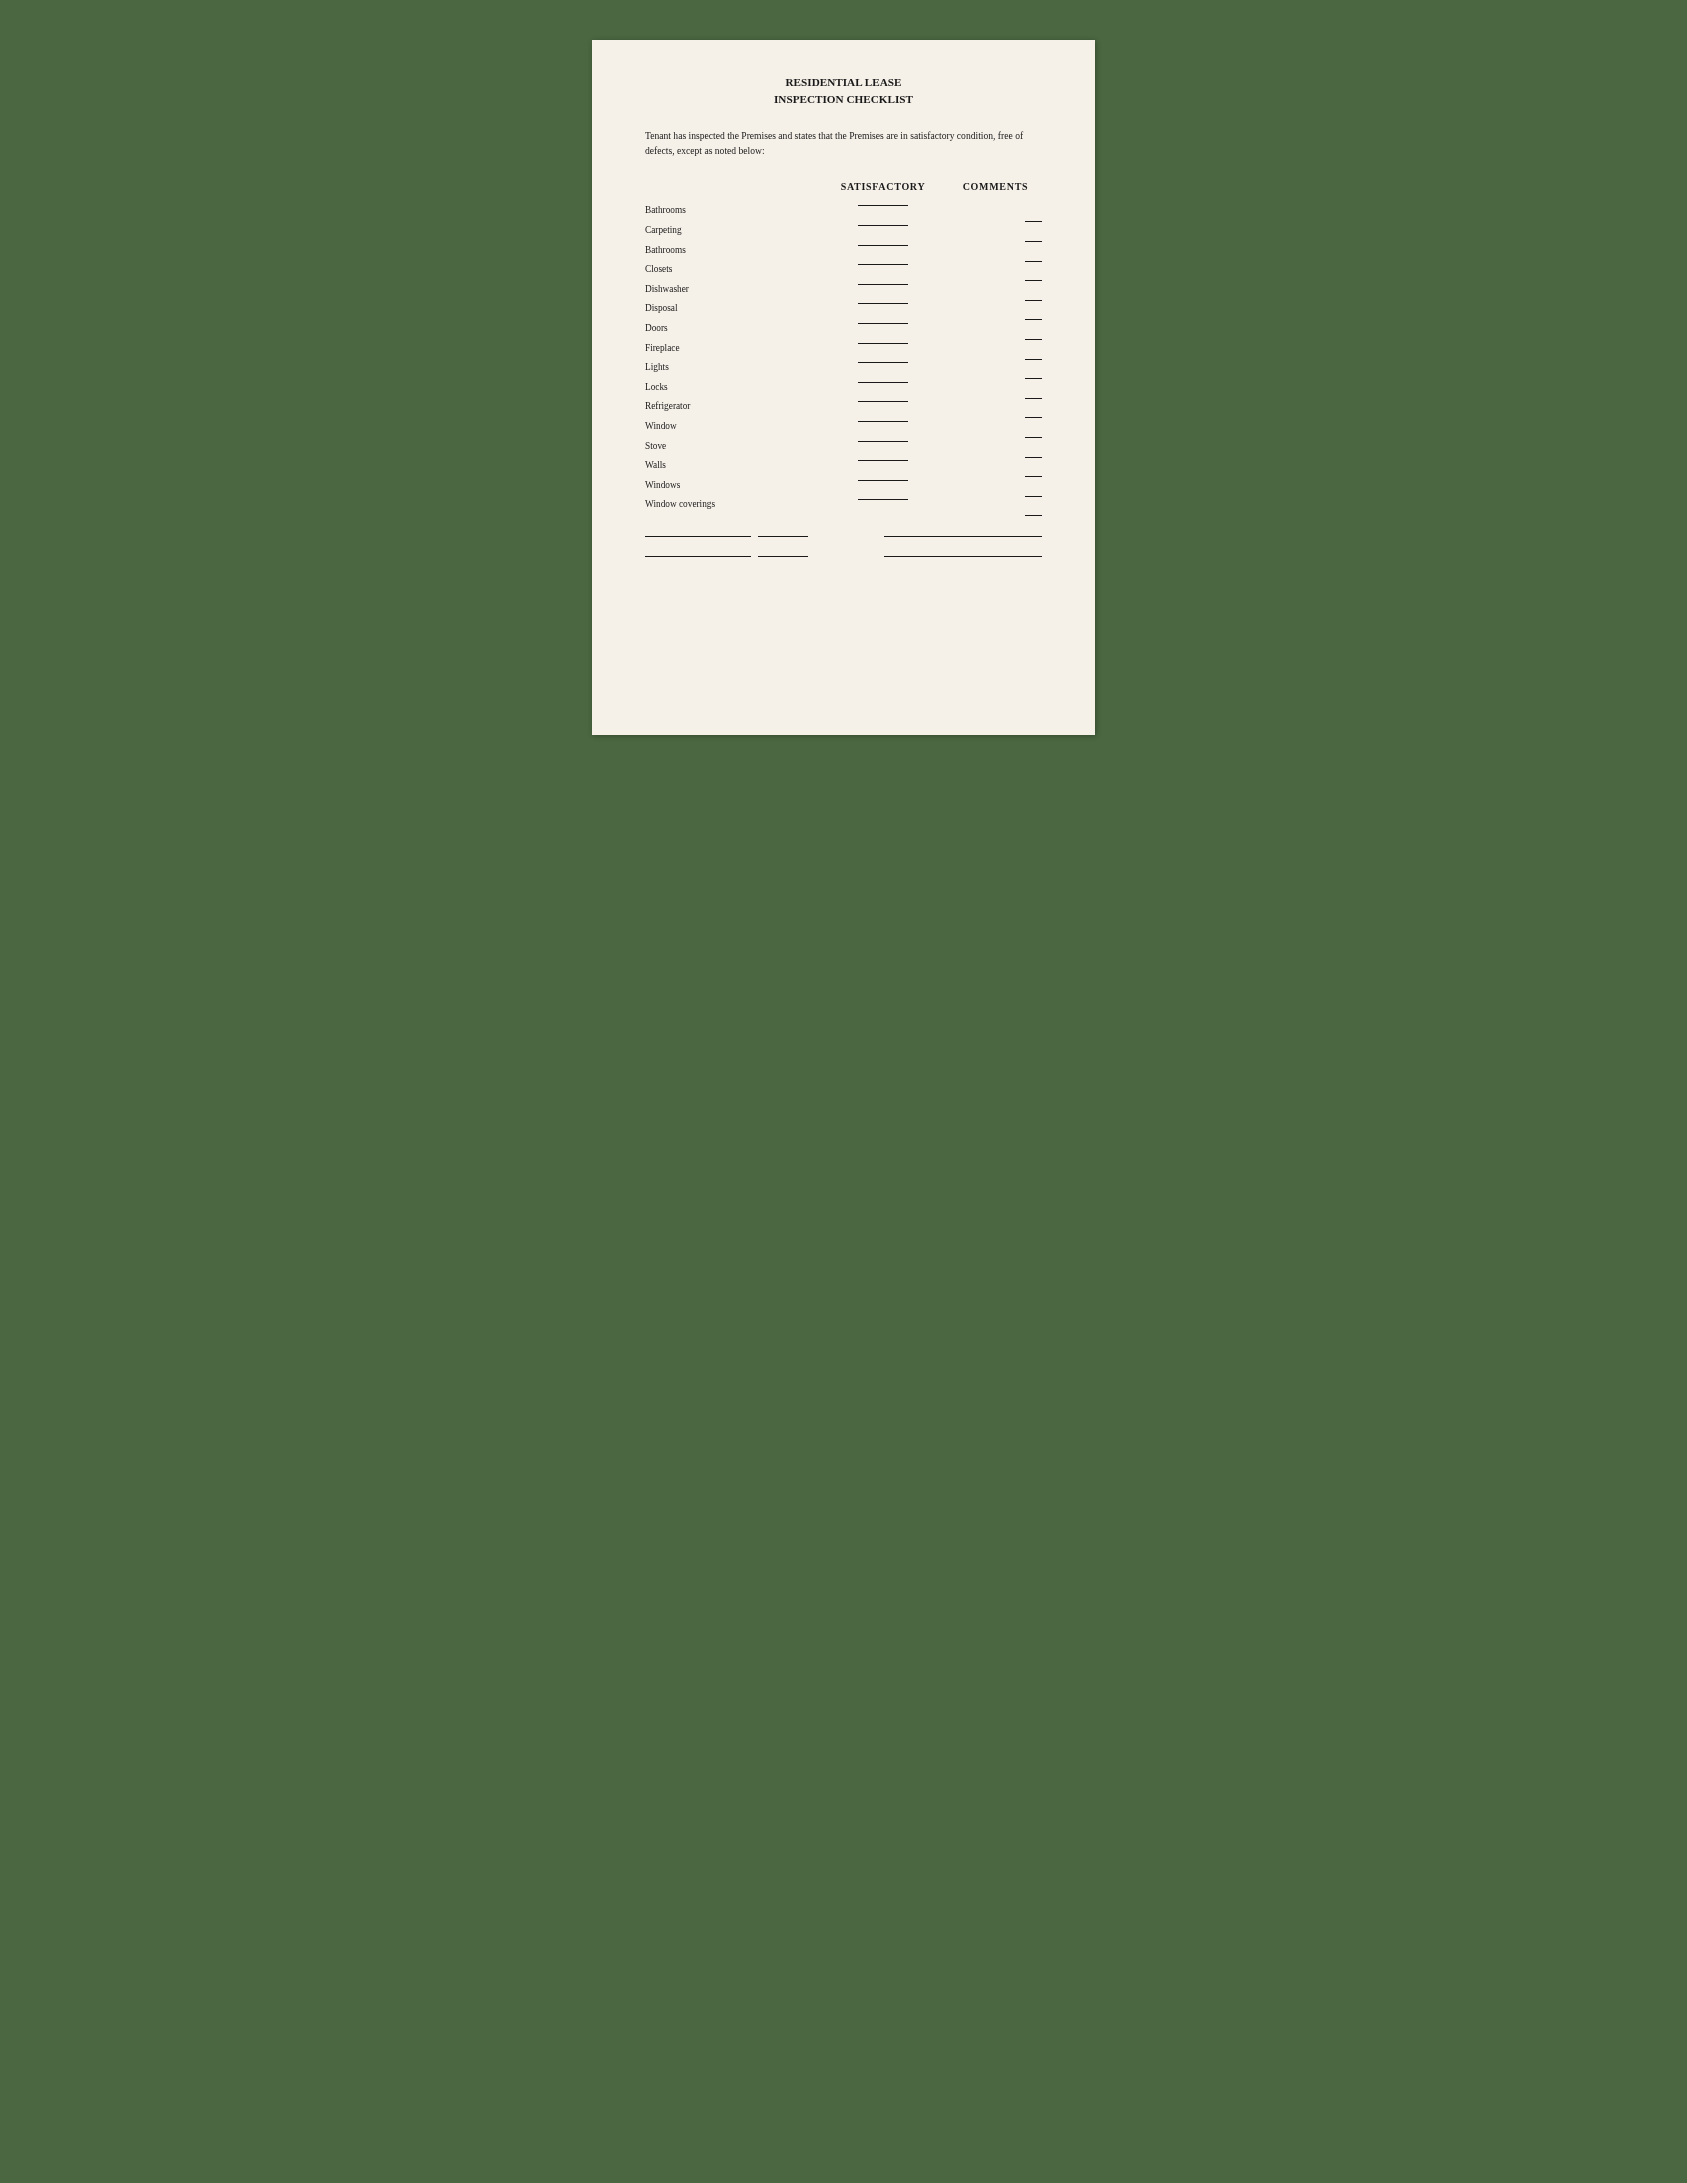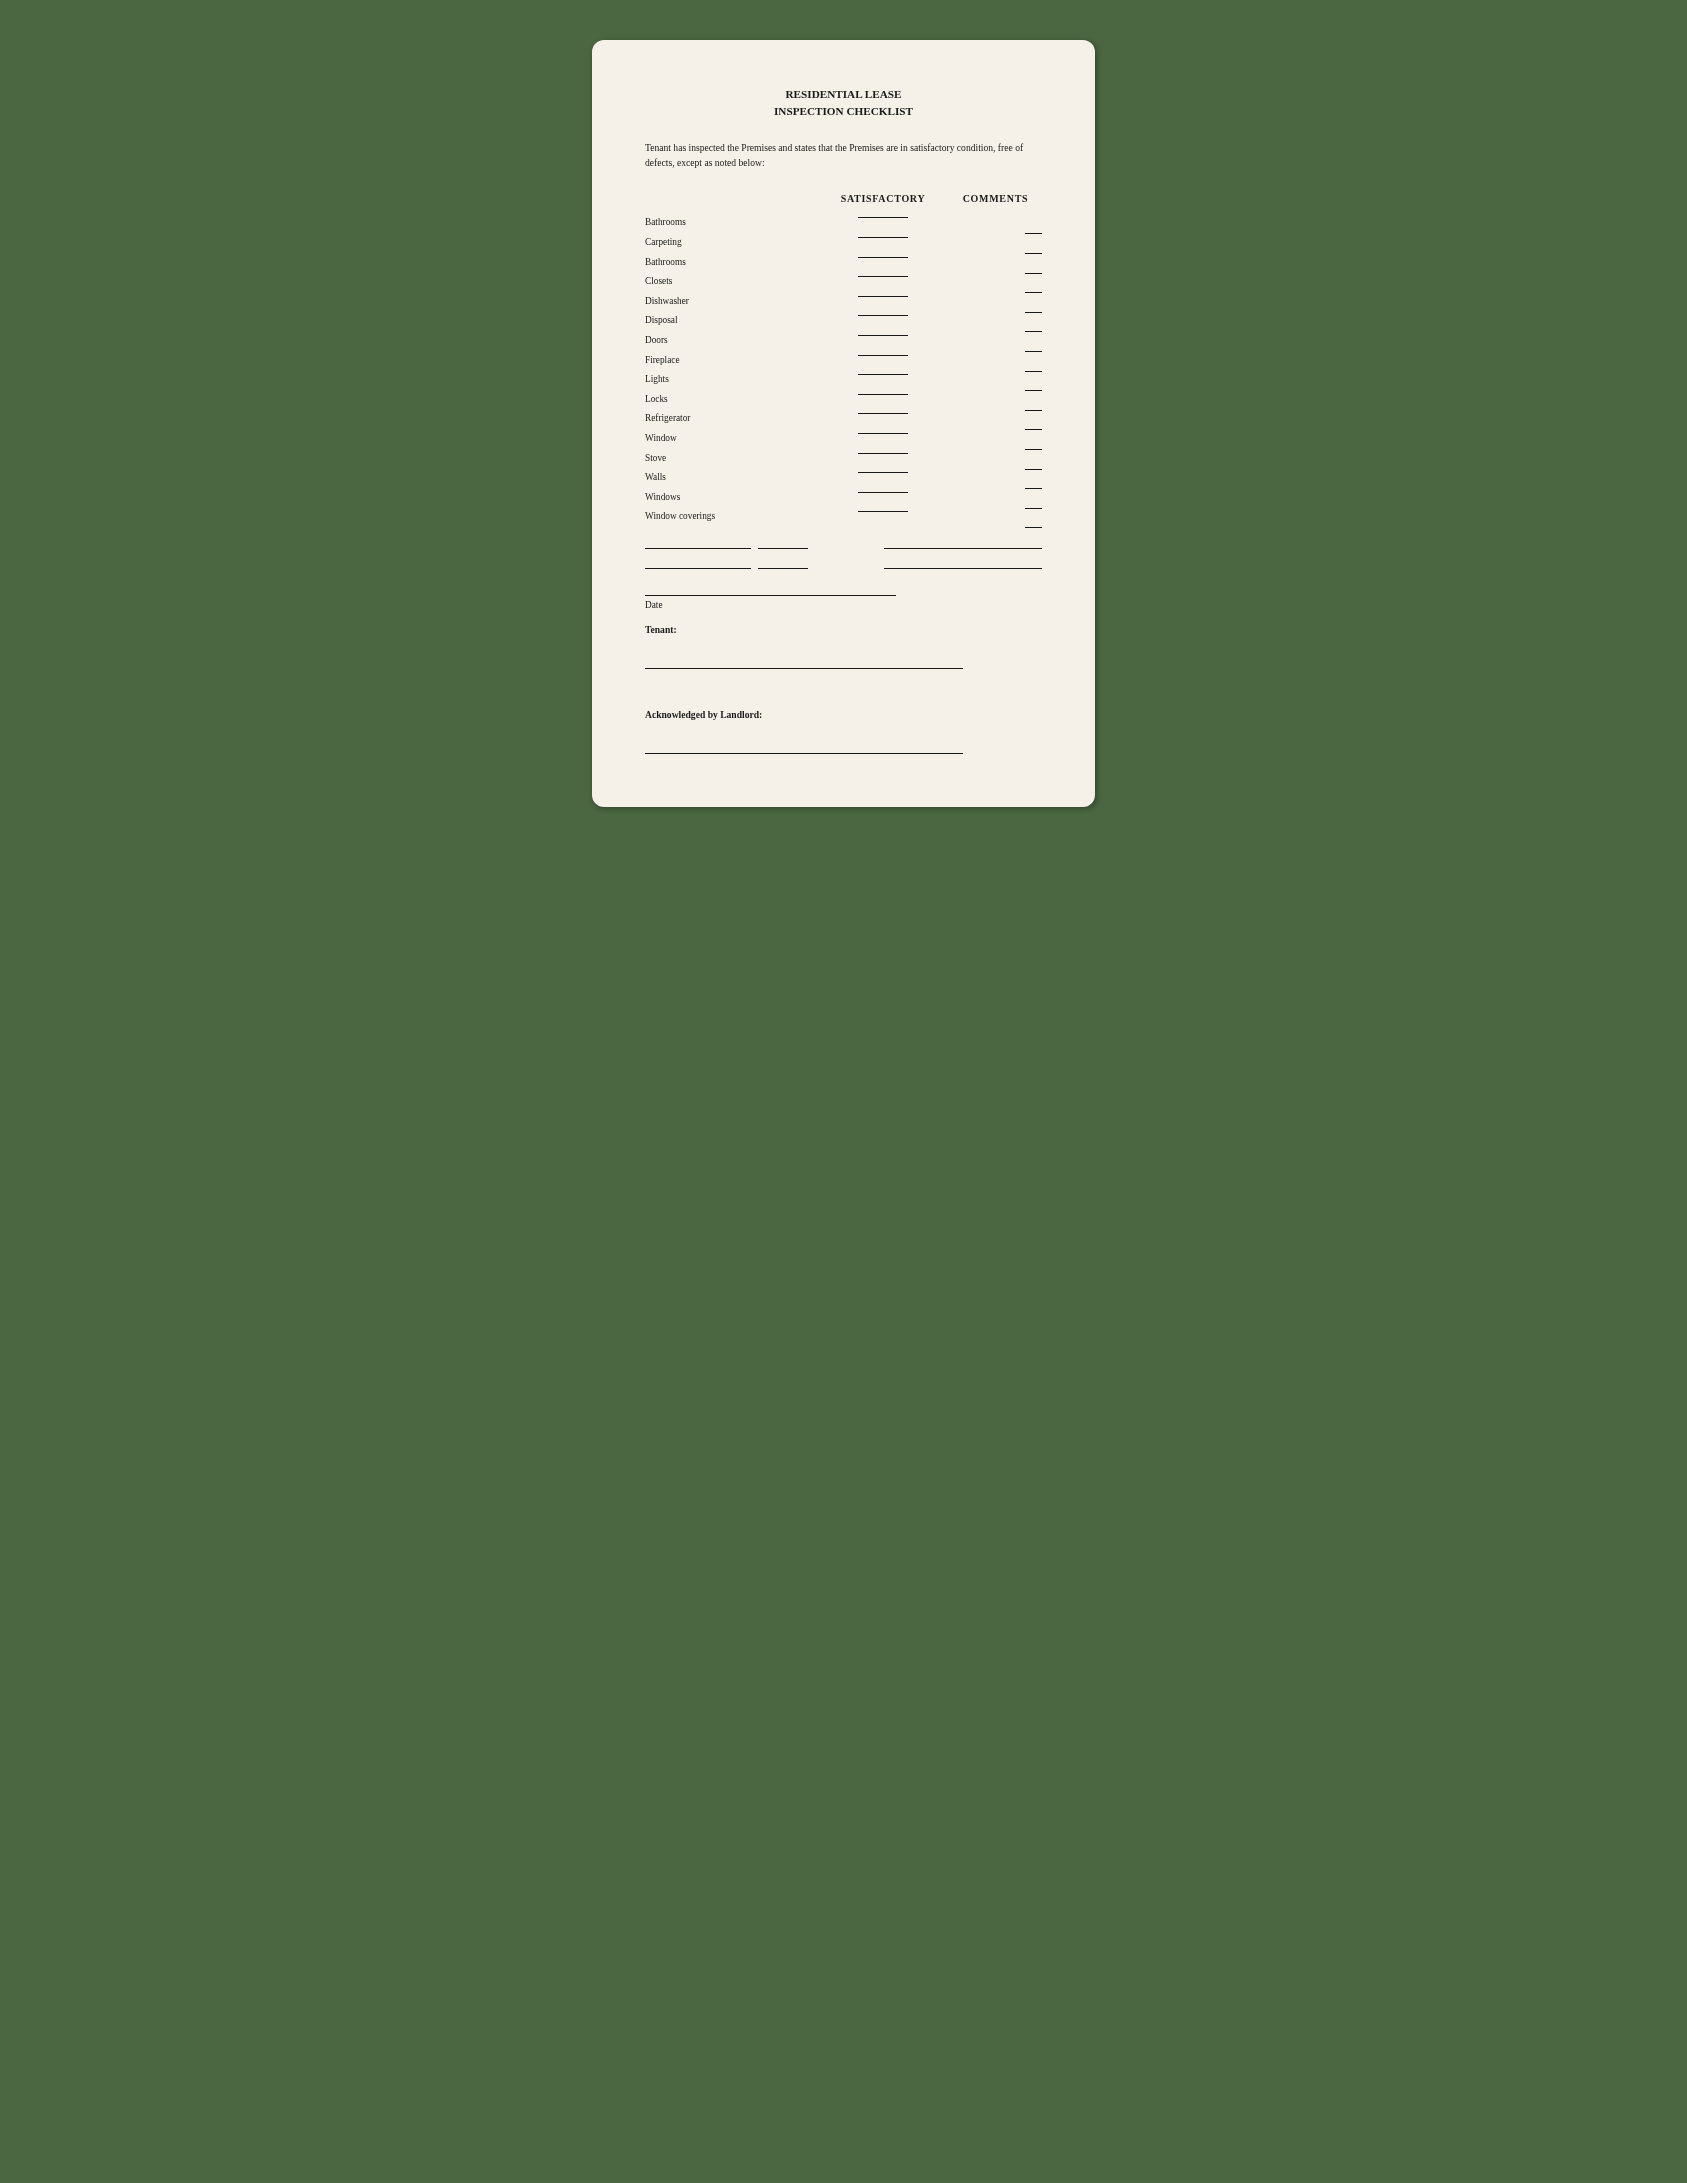--- a/index.html
+++ b/index.html
@@ -15,23 +15,22 @@
       align-items: flex-start;
       min-height: 100vh;
       padding: 40px 13.2px;
       font-family: 'Times New Roman', Times, serif;
     }
 
     .document {
       background-color: #f5f0e8;
       width: 503px;
       min-height: 695px;
-      padding: 46px 53px 53px 53px;
+      padding: 34px 53px 53px 53px;
       box-shadow: 1.3px 1.3px 5.3px rgba(0,0,0,0.3);
-      border-radius: 12px;
     }
 
     .title-block {
       text-align: center;
       margin-bottom: 20px;
     }
 
     .title-line {
       font-size: 11.2px;
       font-weight: bold;
@@ -352,27 +351,15 @@
       </div>
       <div class="extra-row">
         <div class="extra-label-line"></div>
         <div class="extra-sat-line"></div>
         <div class="extra-gap"></div>
         <div class="extra-comment-line"></div>
       </div>
     </div>
   </div>
 
-  <div class="signature-section">
-    <div class="sig-line"></div>
-    <div class="sig-label">Date</div>
-
-    <div class="tenant-label">Tenant:</div>
-
-    <div class="tenant-sig-line"></div>
-
-    <div class="landlord-label">Acknowledged by Landlord:</div>
-
-    <div class="landlord-sig-line"></div>
-  </div>
 
 </div>
 
 
 </body></html>

